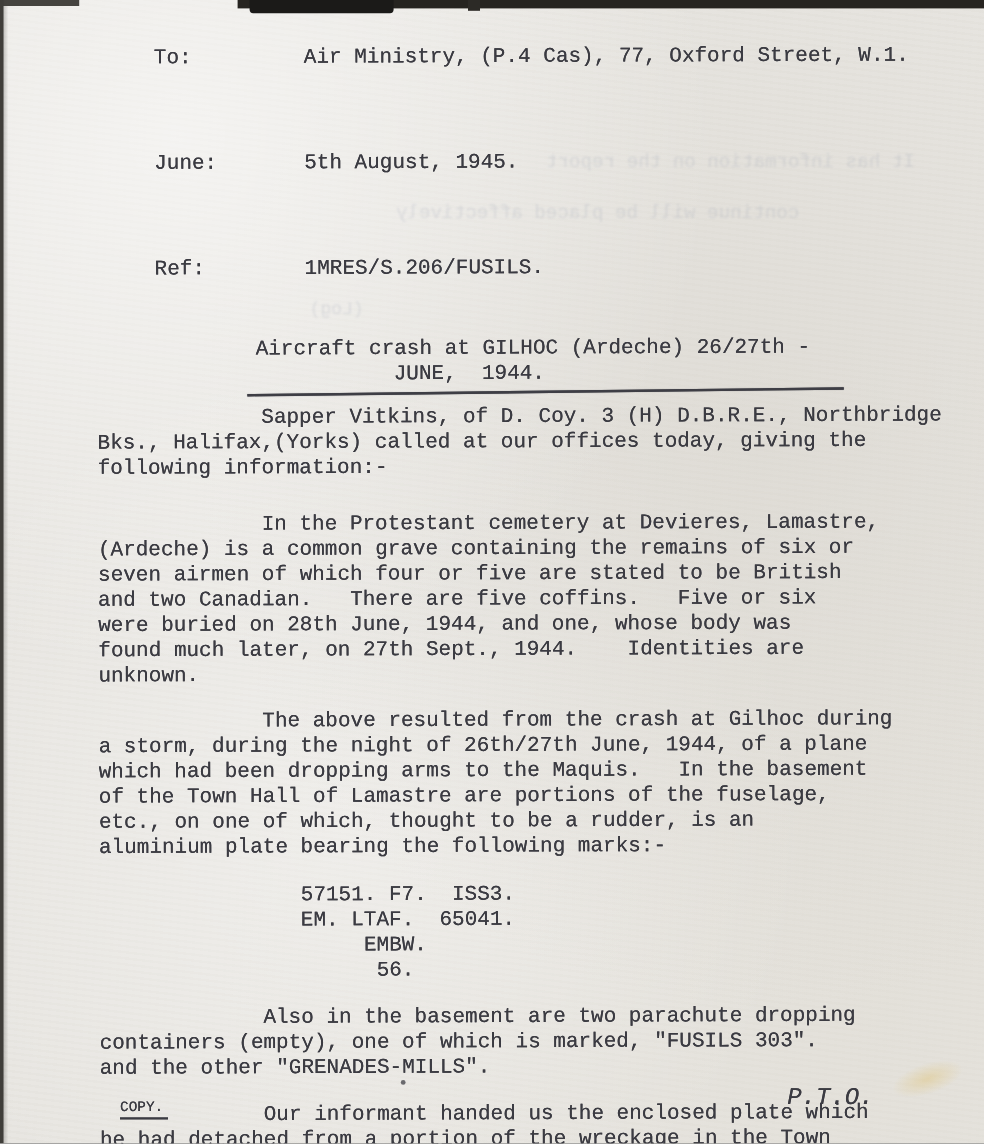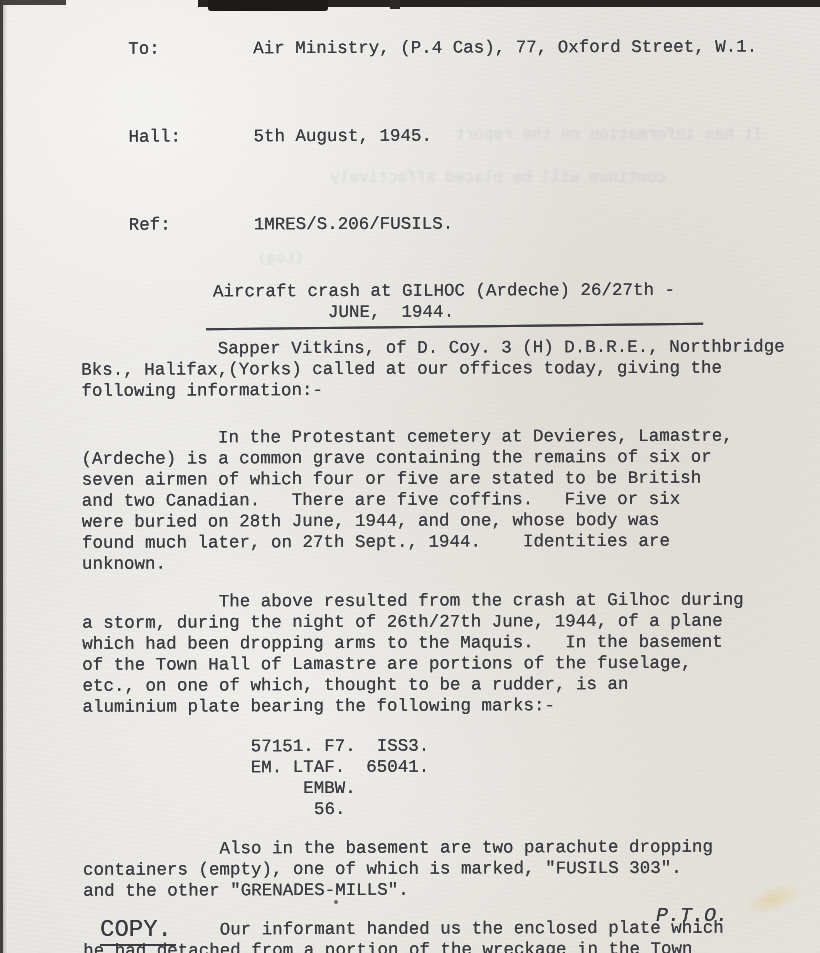--- a/index.html
+++ b/index.html
@@ -50,21 +50,21 @@
                      background:#3e3e45; transform:rotate(-0.45deg); box-shadow:0 0 .6px #3e3e45; }
 
   .para { white-space:pre; margin-left:15px; }
   .para-1 { margin-top:10px; }
   .para-2 { margin-top:26px; }
   .para-3 { margin-top:17px; }
   .marks  { margin-top:19px; }
   .para-4 { margin-top:18px; }
   .para-5 { margin-top:18px; }
 
-  .footer-copy { position:absolute; left:100px; top:916px; font-size:24px;
+  .footer-copy { position:absolute; left:100px; top:916px; font-size:12px;
                  text-shadow:0 0 .55px currentColor;
                  border-bottom:2px solid #3b3b42; padding:0 4px 1px 0; }
   .footer-pto  { position:absolute; left:656px; top:904px; font-size:20px;
                  text-shadow:0 0 .55px currentColor;font-style:italic; }
 </style>
 </head>
 <body>
 
 <div class="page">
 
@@ -79,21 +79,21 @@
   <div class="ghost ghost-b">continue will be placed affectively</div>
   <div class="ghost ghost-c">(Log)</div>
 
   <div class="content typed">
 
     <div class="hrow">
       <span class="hlabel">To:</span><span>Air Ministry, (P.4 Cas), 77, Oxford Street, W.1.</span>
     </div>
 
     <div class="hrow">
-      <span class="hlabel">Hall:</span><span>5th August, 1945.</span>
+      <span class="hlabel">June:</span><span>5th August, 1945.</span>
     </div>
 
     <div class="hrow">
       <span class="hlabel">Ref:</span><span>1MRES/S.206/FUSILS.</span>
     </div>
 
     <div class="title-block">
       <div class="title-line1">Aircraft crash at GILHOC (Ardeche) 26/27th -</div>
       <div class="title-line2">JUNE,  1944.</div>
       <div class="title-underline"></div>

